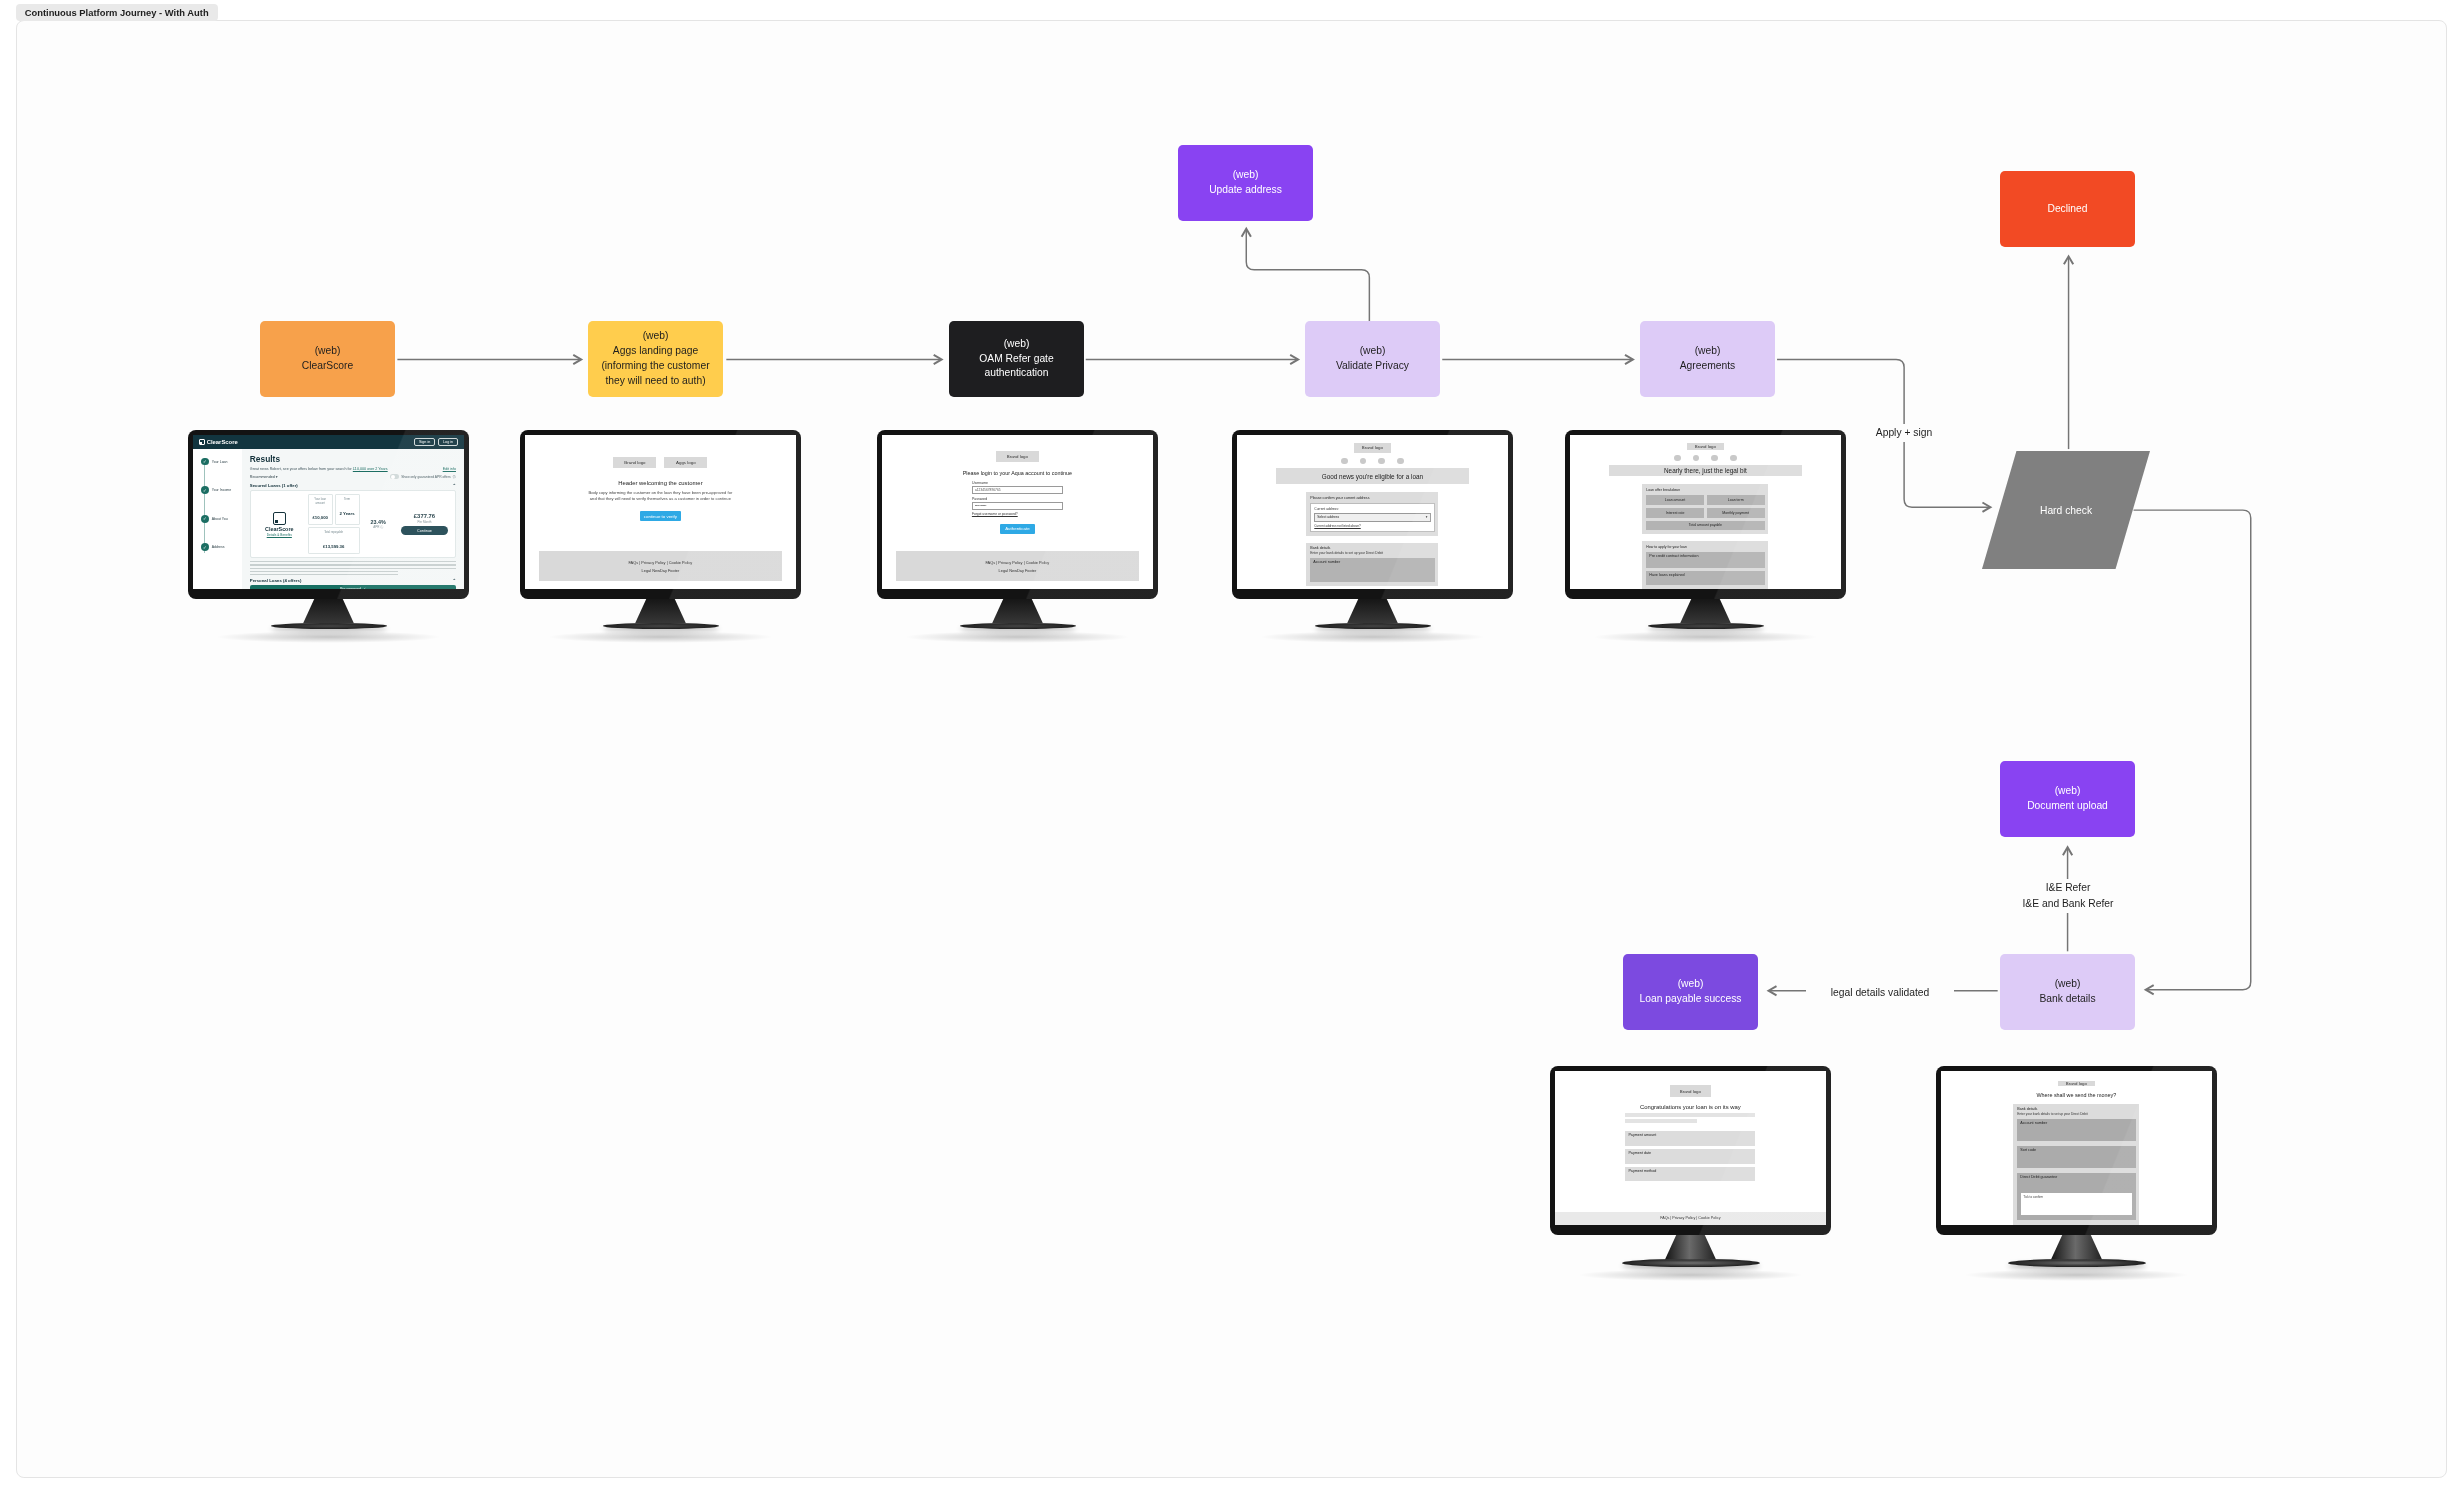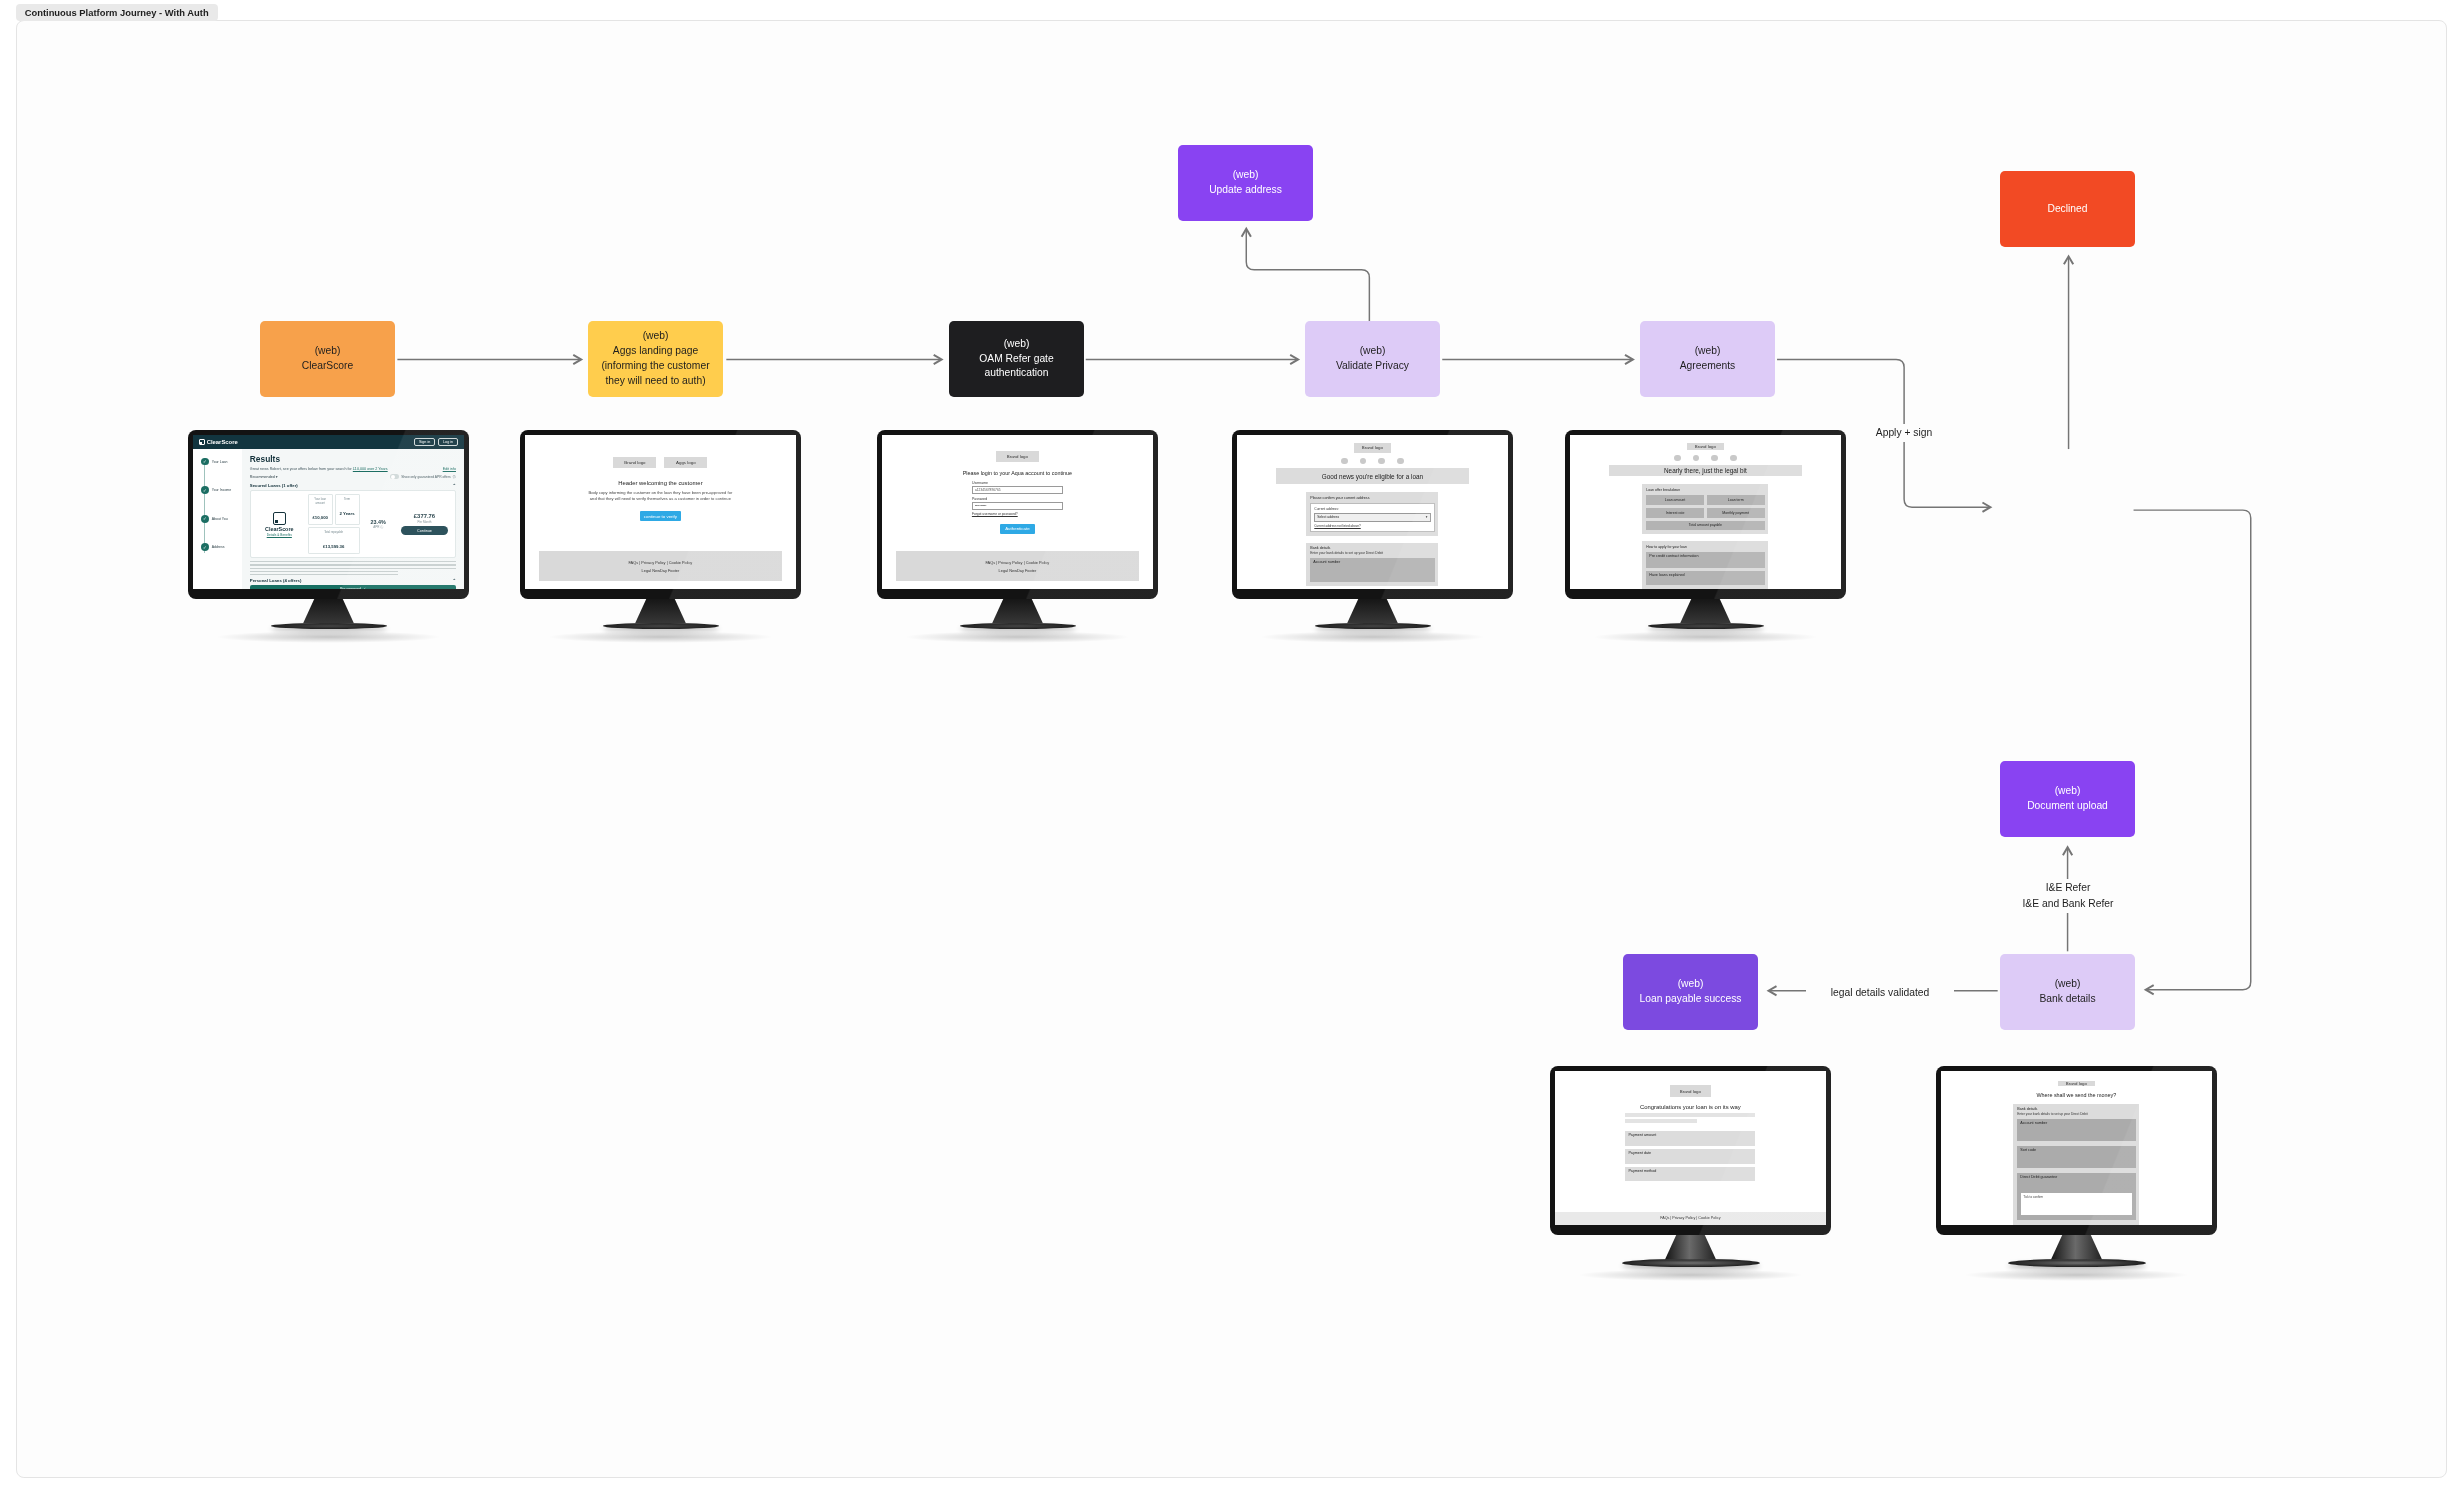--- a/index.html
+++ b/index.html
@@ -170,20 +170,23 @@
 
   <div class="node" style="left:1640px; top:321px; background:#DDCBF7;">
     <span class="tag">(web)</span>
     <span class="name">Agreements</span>
   </div>
 
   <div class="node node--white" style="left:2000px; top:171px; background:#F24A24;">
     <span class="name">Declined</span>
   </div>
 
+  <div class="parallelogram">
+    <span>Hard check</span>
+  </div>
 
   <div class="node node--white" style="left:2000px; top:761px; background:#8943F2;">
     <span class="tag">(web)</span>
     <span class="name">Document upload</span>
   </div>
 
   <div class="node" style="left:2000px; top:954px; background:#DDCBF7;">
     <span class="tag">(web)</span>
     <span class="name">Bank details</span>
   </div>

